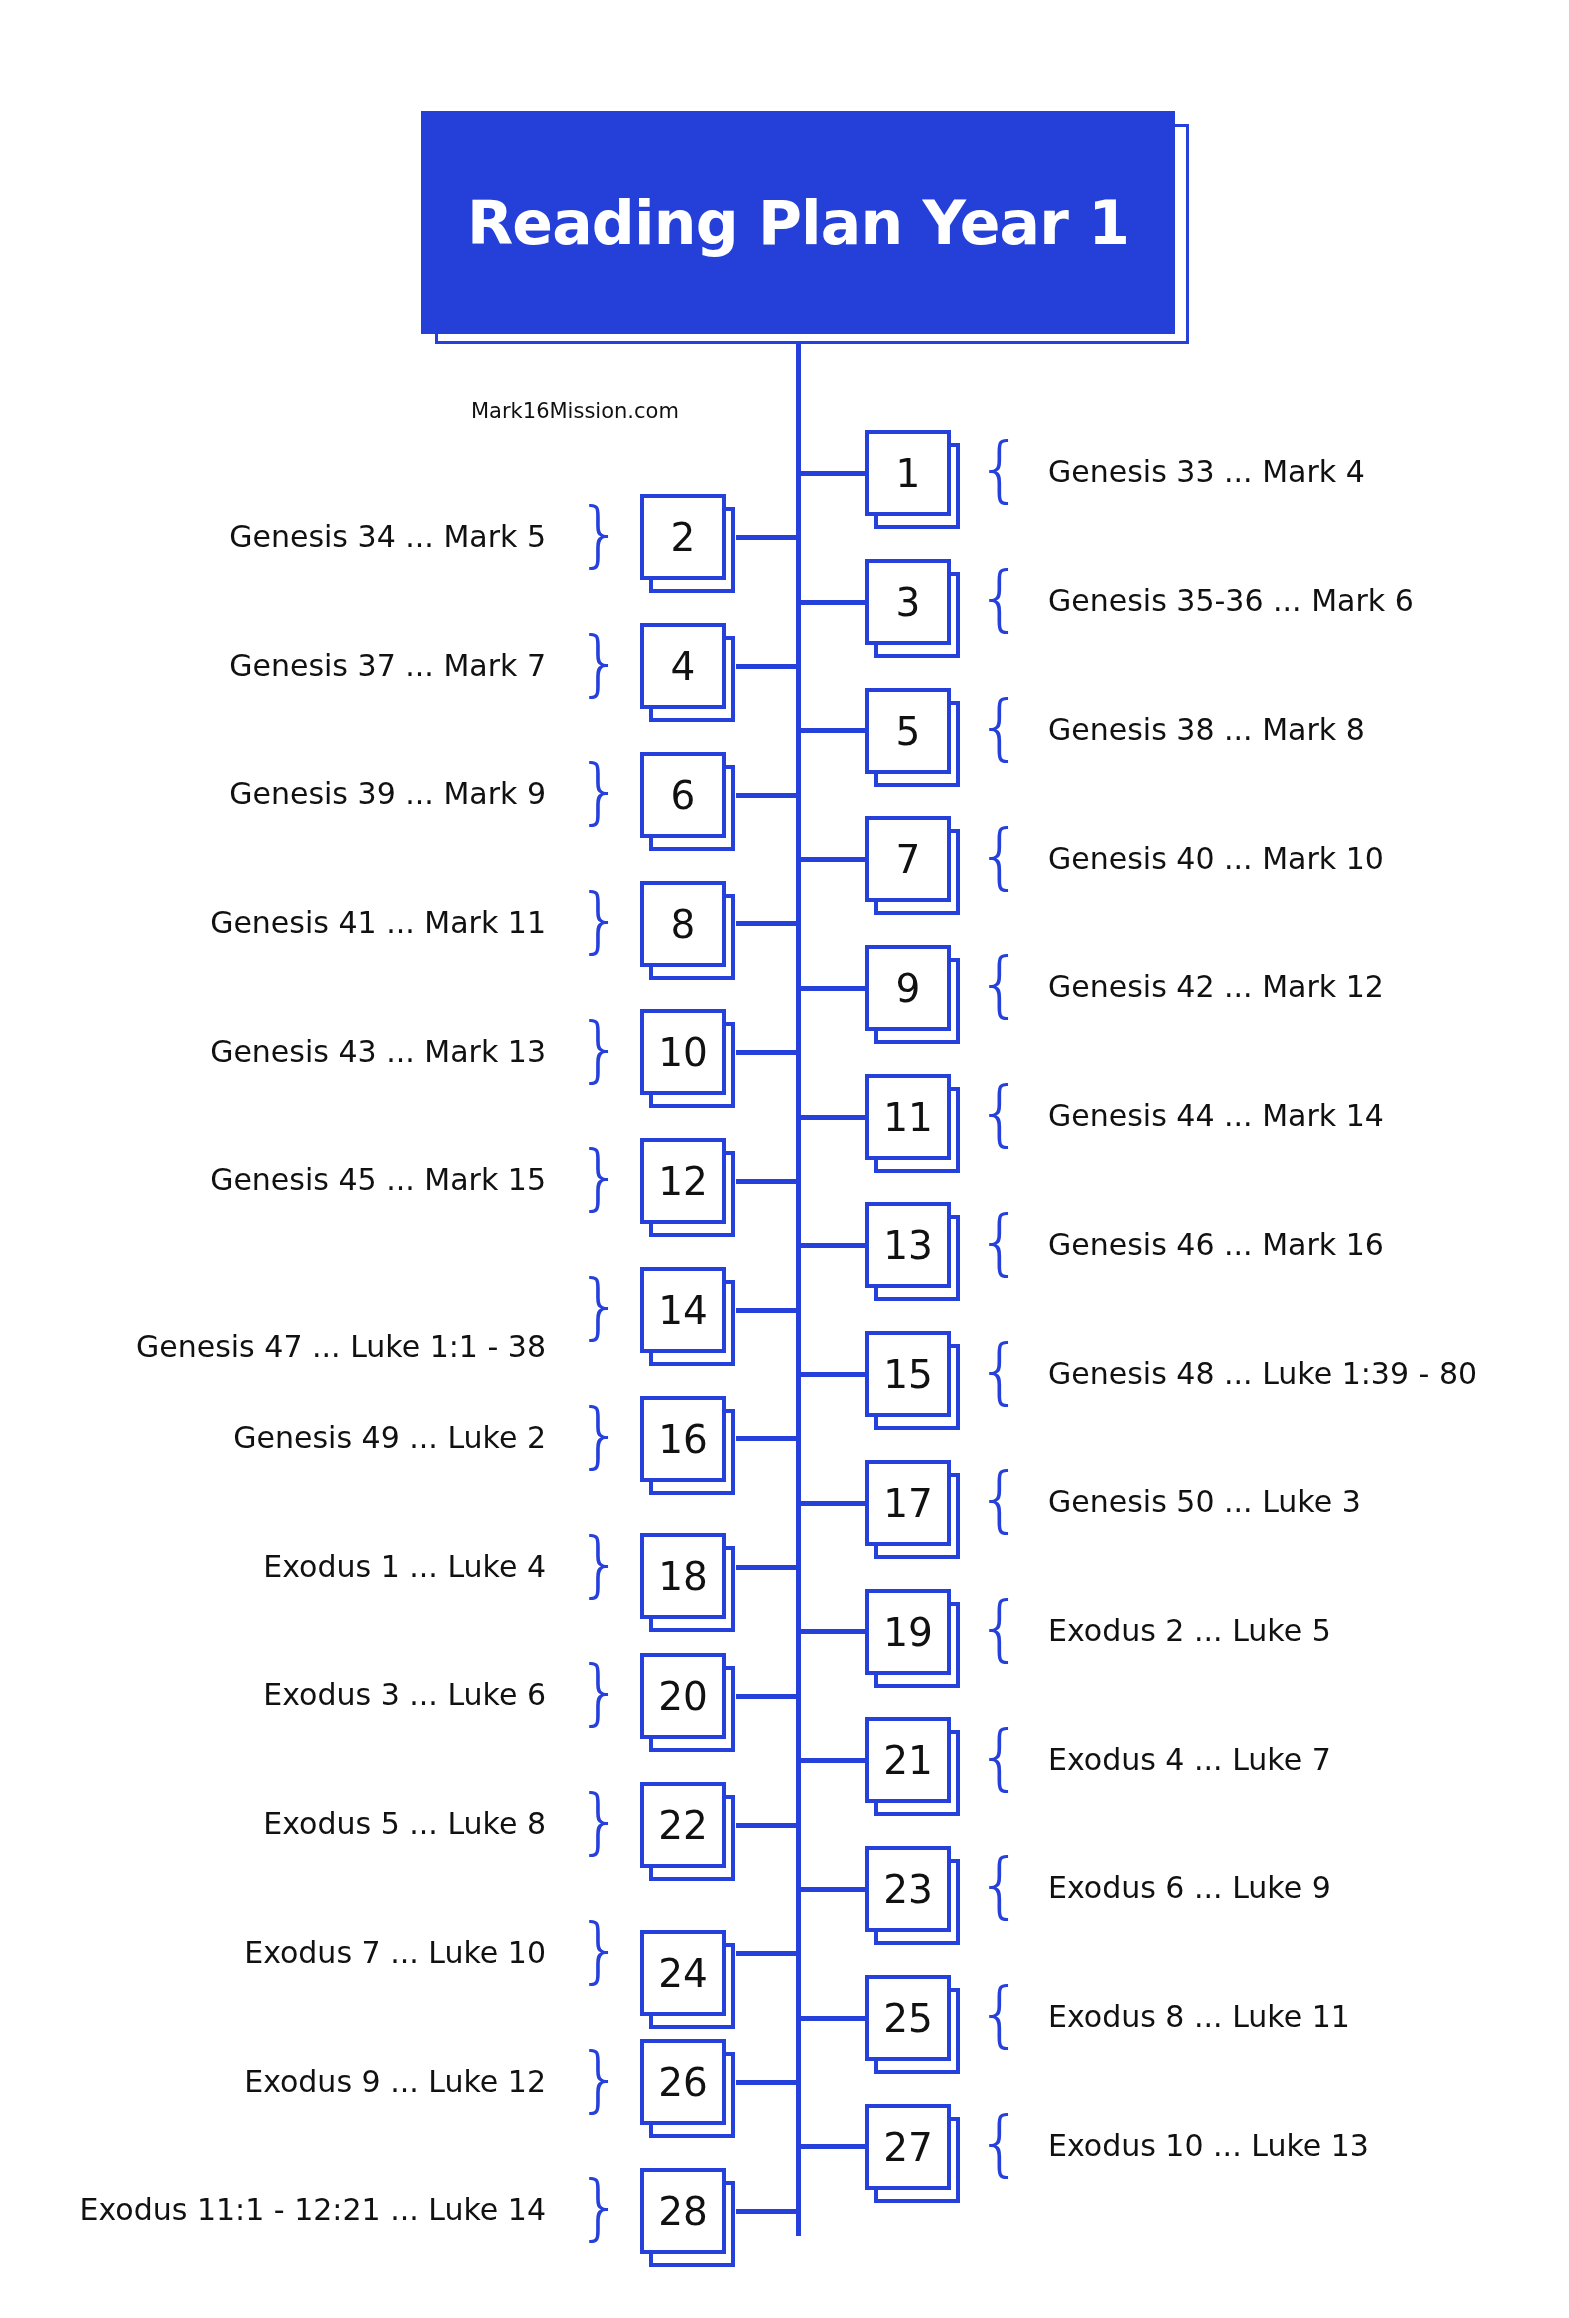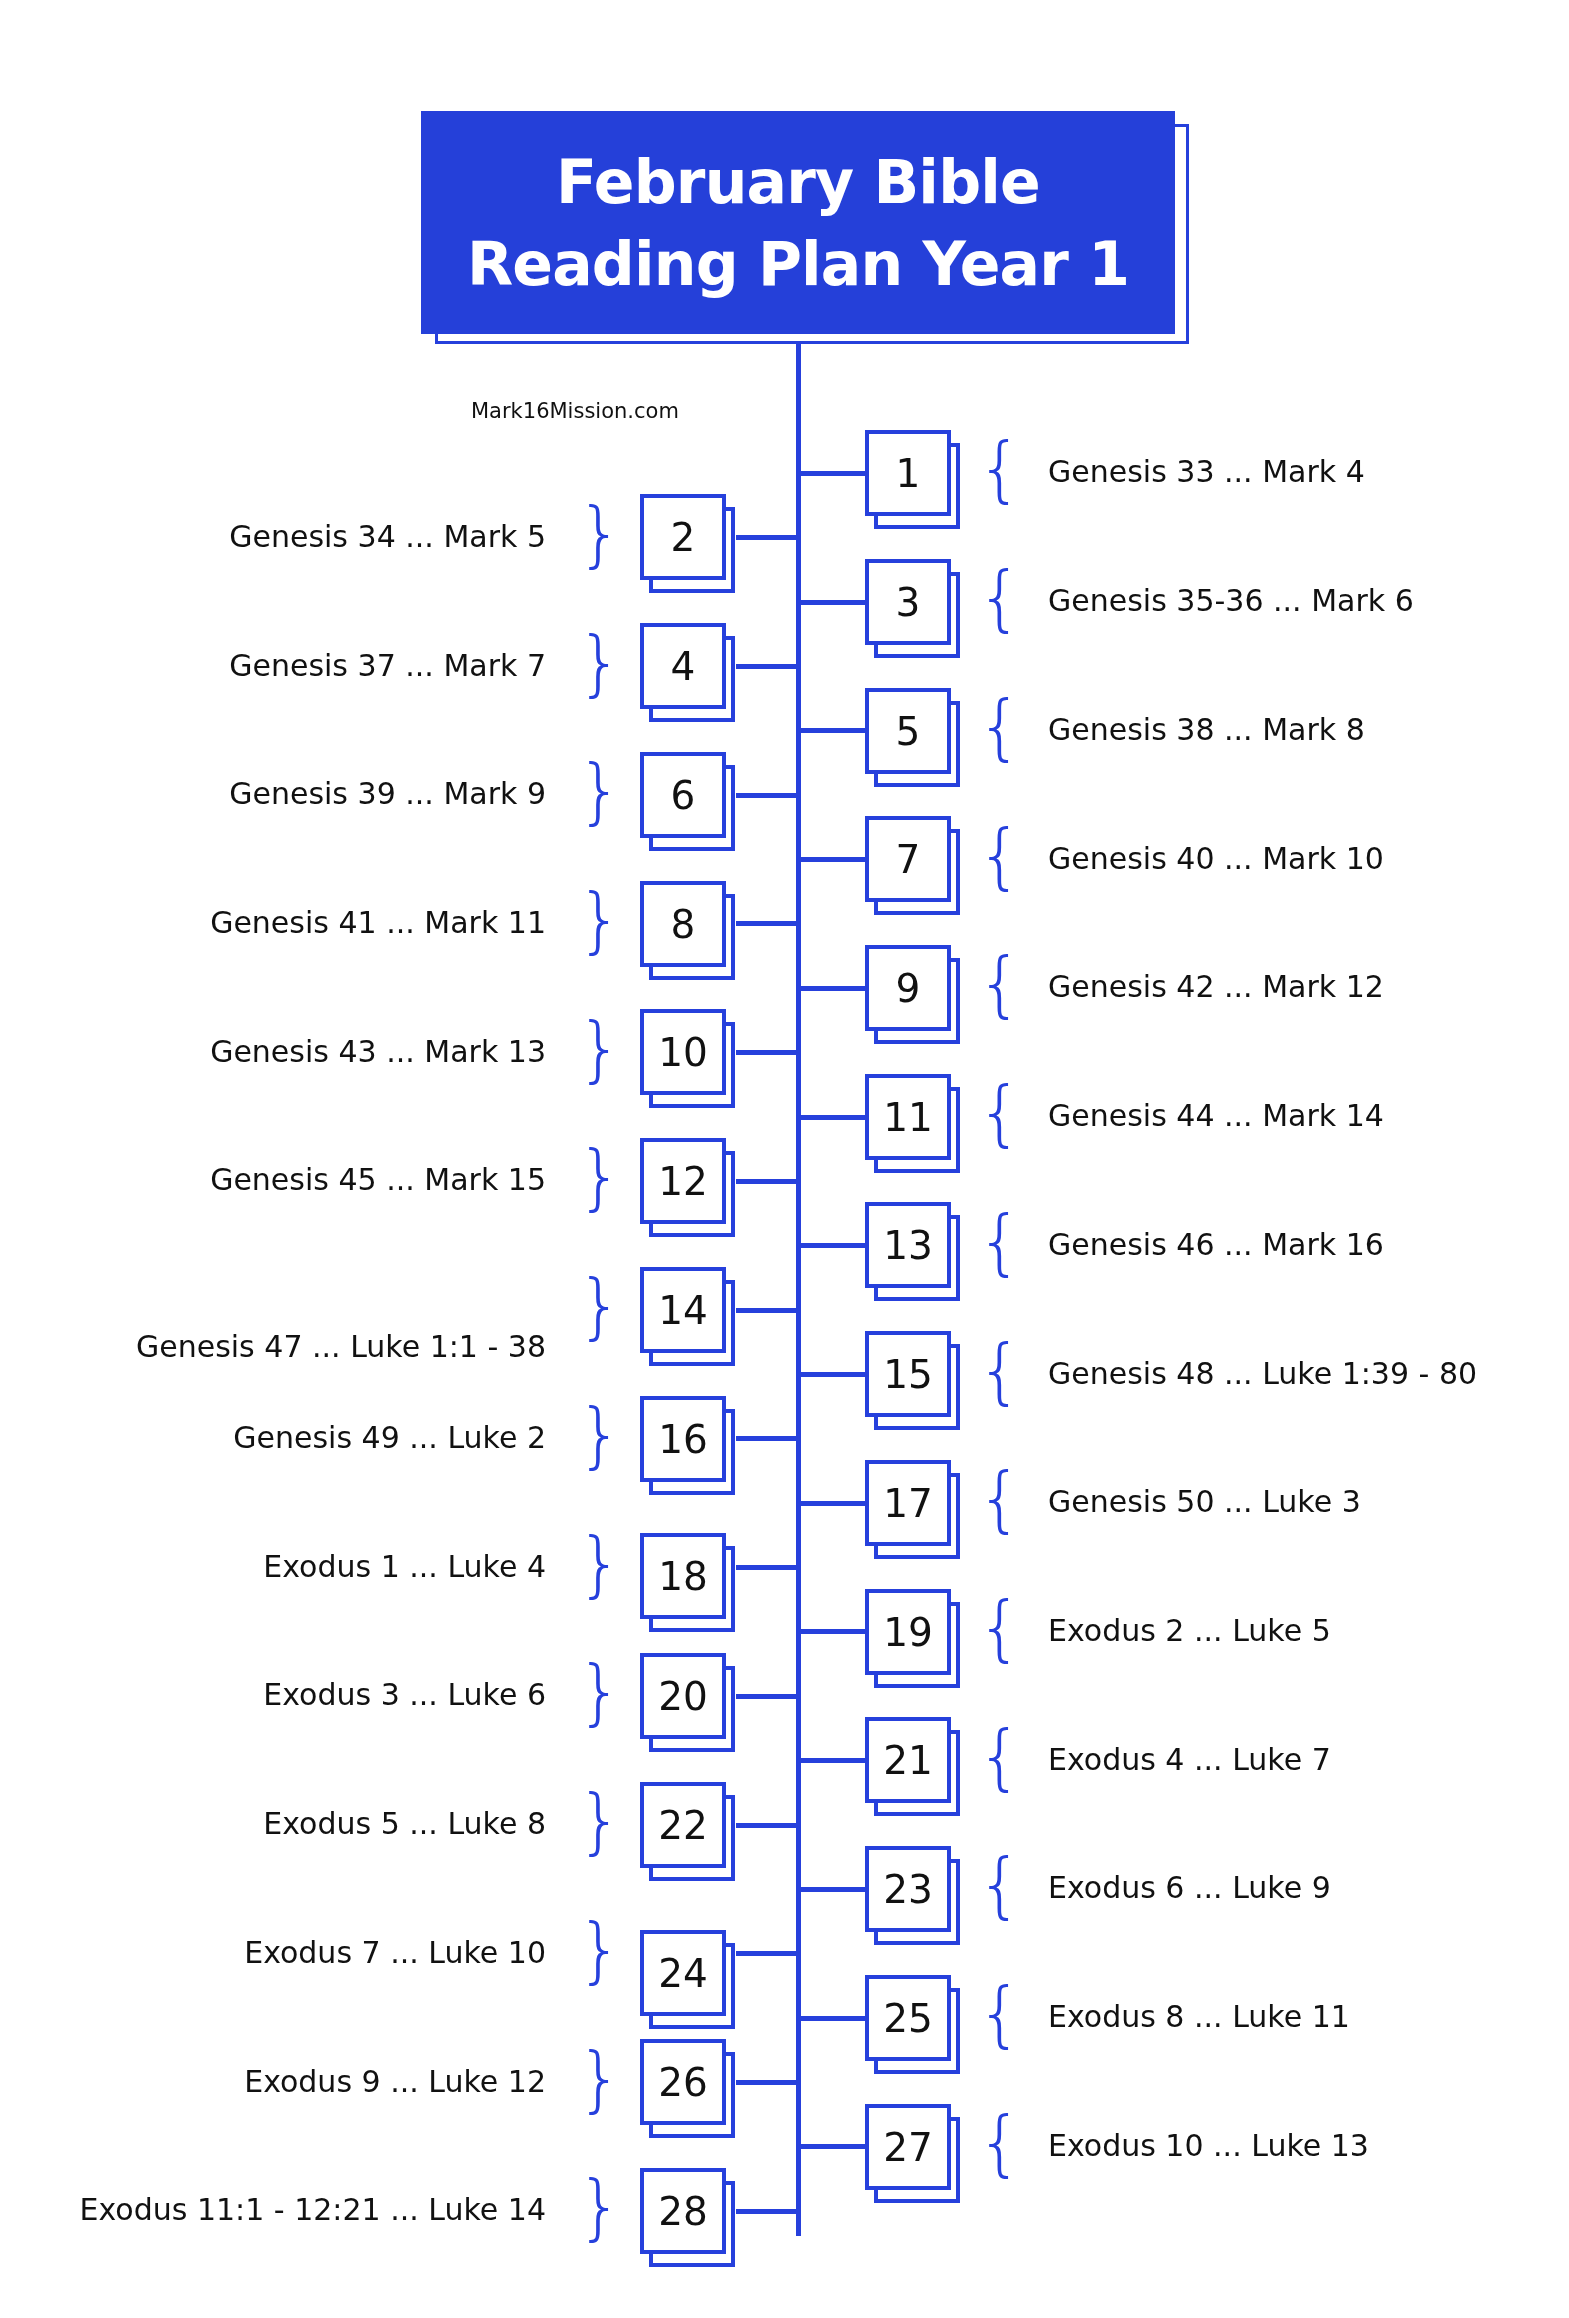--- a/index.html
+++ b/index.html
@@ -25,21 +25,20 @@
   .brace { position: absolute; font-size: 72px; line-height: 72px; color: #2640dc;
          font-family: "DejaVu Sans", sans-serif; font-weight: 300; }
   .reading { position: absolute; font-size: 30px; white-space: nowrap; color: #111; }
   .reading.left { text-align: right; }
 </style>
 </head>
 <body>
 
 <div class="title-shadow"></div>
 <div class="title-box">
-  <div class="title-line">February Bible</div>
   <div class="title-line">Reading Plan Year 1</div>
 </div>
 <div class="site">Mark16Mission.com</div>
 <div class="spine"></div>
 
 <div id="timeline">
     <div>
       <div class="branch" style="top: 471px; left: 798px; width: 67px;"></div>
       <div class="box" style="top: 430px; left: 865px;">
         <div class="back"></div>

